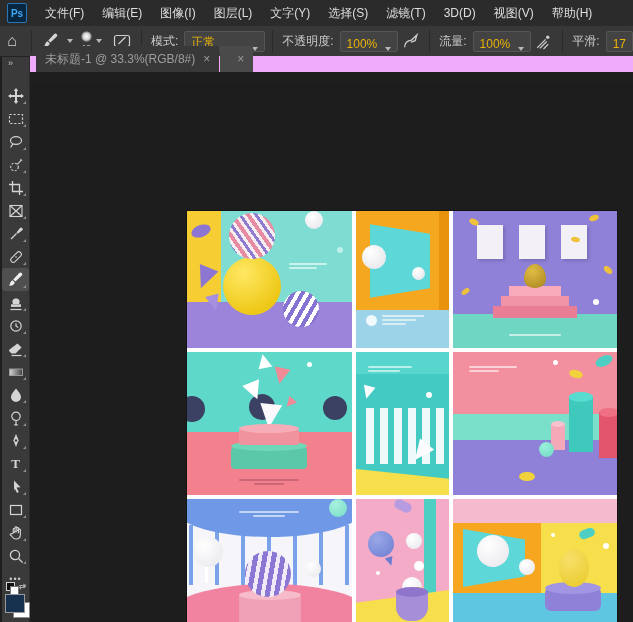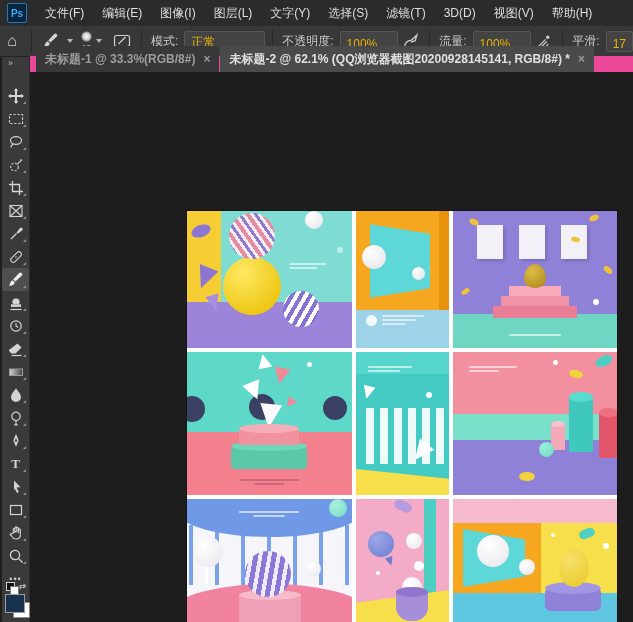--- a/index.html
+++ b/index.html
@@ -26,22 +26,22 @@
   .preset{display:inline-flex;flex-direction:column;align-items:center;line-height:1;margin-left:8px;}
   .preset-dot{width:11px;height:11px;border-radius:50%;
     background:radial-gradient(circle,#fff 0%,#cfcfcf 45%,rgba(207,207,207,0) 75%);}
   .preset-size{font-size:8px;color:#cccccc;margin-top:2px;}
   .field{background:#434343;border:1px solid #555;border-radius:2px;height:19px;display:inline-flex;
     align-items:flex-end;padding:0 6px;color:#eab308;margin-left:6px;}
   .field .crt{margin-left:8px;}
   .opt-label{color:#c9c9c9;margin-left:2px;}
   .modefield{width:92px;justify-content:space-between;}
   
-  .tabbar{position:absolute;left:30px;top:56px;width:603px;height:16px;background:#ec4899;
-    display:flex;align-items:flex-end;padding-left:6px;box-sizing:border-box;font-weight:bold;}
+  .tabbar{position:absolute;left:30px;top:56px;width:603px;height:16px;background:#f0abfc;
+    display:flex;align-items:flex-end;padding-left:6px;box-sizing:border-box;}
   .tab{height:26px;display:inline-flex;align-items:center;padding:0 9px;margin-right:1px;
     font-size:12px;white-space:nowrap;cursor:default;}
   .tab.inactive{background:#383838;color:#9e9e9e;}
   .tab.active{background:#4a4a4a;color:#e0e0e0;}
   .tab-close{margin-left:8px;font-size:12px;color:#9a9a9a;}
   
   .toolbar{position:absolute;left:2px;top:57px;width:27px;height:565px;background:#3a3a3a;
     border-right:1px solid #2b2b2b;}
   .tb-collapse{height:13px;text-align:left;padding-left:6px;font-size:9px;color:#c0c0c0;letter-spacing:1px;line-height:13px;}
   .tool{position:relative;width:27px;height:23px;display:flex;align-items:center;justify-content:center;cursor:default;}
@@ -142,21 +142,20 @@
     <span>17</span>
   </span>
 </div>
 
 <div class="tabbar">
   <div class="tab inactive">
     <span>未标题-1 @ 33.3%(RGB/8#)</span>
     <span class="tab-close">×</span>
   </div>
   <div class="tab active">
-    <span>未标题-2 @ 62.1% (QQ浏览器截图20200928145141, RGB/8#) *</span>
     <span class="tab-close">×</span>
   </div>
 </div>
 
 <div class="canvas"></div>
 
 <div class="toolbar">
   <div class="tb-collapse">»</div>
   <div style="height:14px"></div>
   <div class="tool">

